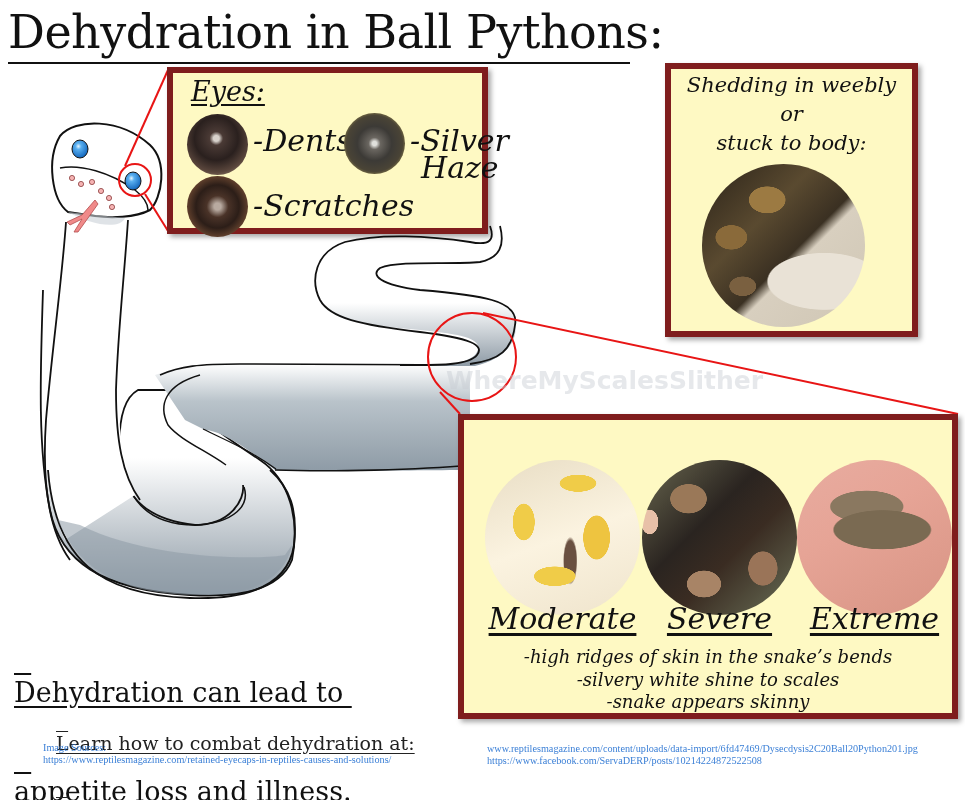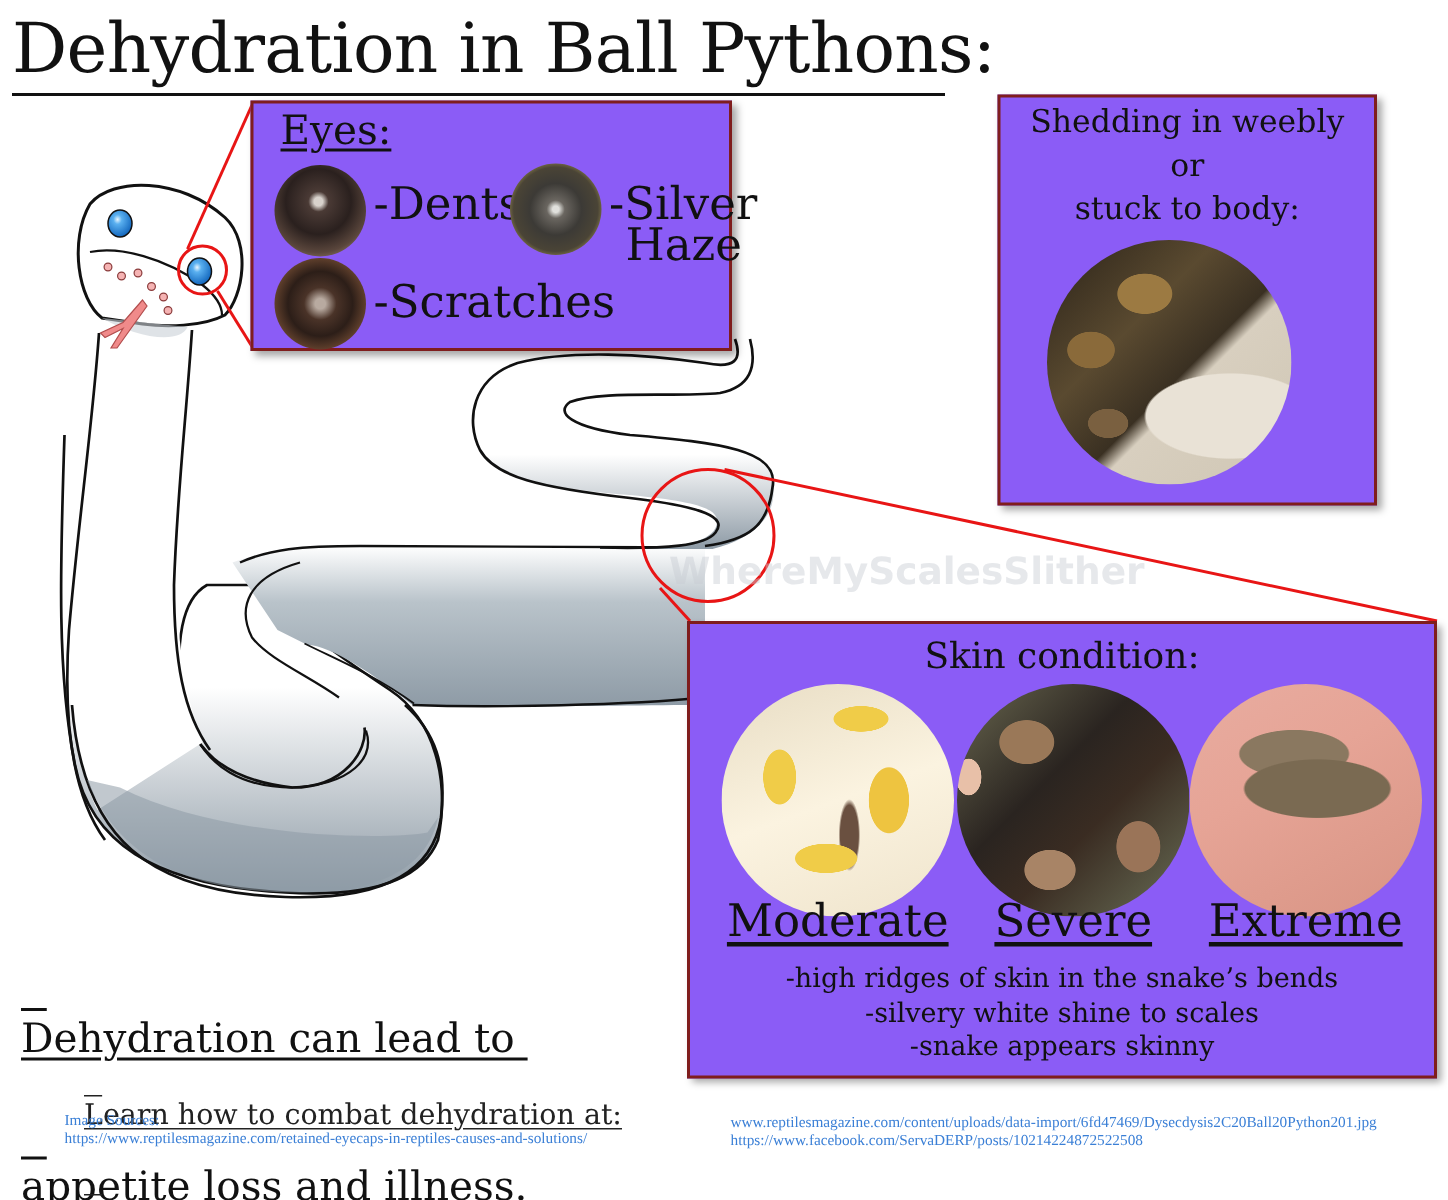--- a/index.html
+++ b/index.html
@@ -1,21 +1,21 @@
 <!DOCTYPE html>
 <html><head>
   <meta charset="utf-8">
   <style>
     html, body { margin: 0; padding: 0; background: #ffffff; }
     body { width: 965px; height: 800px; position: relative; overflow: hidden; font-family: "DejaVu Serif", "Liberation Serif", serif; color: #111; }
     .abs { position: absolute; }
     .title { left: 8px; top: 4px; font-size: 46px; line-height: 56px; letter-spacing: -0.5px; white-space: nowrap; }
     .title-rule { left: 8px; top: 62px; width: 622px; height: 2px; background: #111; }
     svg.art { position: absolute; left: 0; top: 0; }
-    .box { position: absolute; background: #8b5cf6; border: 2px solid #7f1d1d; box-shadow: 3px 3px 5px rgba(0,0,0,0.35); box-sizing: border-box; }
+    .box { position: absolute; background: #fef9c3; border: 6px solid #7f1d1d; box-shadow: 3px 3px 5px rgba(0,0,0,0.35); box-sizing: border-box; font-style: italic; }
     .eyes-box { left: 167px; top: 67px; width: 321px; height: 167px; }
     .eyes-title { left: 18px; top: 2px; font-size: 27px; line-height: 34px; text-decoration: underline; text-underline-offset: 3px; }
     .eye-pic { position: absolute; width: 61px; height: 61px; border-radius: 50%; }
     .eye-label { position: absolute; font-size: 30px; line-height: 28px; white-space: nowrap; }
     .shed-box { left: 665px; top: 63px; width: 253px; height: 274px; }
     .shed-title { position: absolute; left: 0; top: 2px; width: 100%; text-align: center; font-size: 21px; line-height: 29px; }
     .shed-pic { position: absolute; left: 31px; top: 95px; width: 163px; height: 163px; border-radius: 50%; overflow: hidden; }
     .skin-box { left: 458px; top: 414px; width: 500px; height: 305px; }
     .skin-title { position: absolute; left: 0; top: 6px; width: 100%; text-align: center; font-size: 24px; line-height: 30px; }
     .skin-pic { position: absolute; top: 40px; width: 155px; height: 155px; border-radius: 50%; overflow: hidden; }
@@ -125,21 +125,20 @@
   </div>
   <div class="shed-pic" style="background:
          radial-gradient(ellipse 30px 22px at 40% 22%, #9c7a42 0 60%, transparent 62%),
          radial-gradient(ellipse 26px 20px at 18% 45%, #8a6a3a 0 60%, transparent 62%),
          radial-gradient(ellipse 22px 16px at 25% 75%, #7a6040 0 60%, transparent 62%),
          radial-gradient(ellipse 80px 40px at 75% 72%, #e9e2d6 0 70%, transparent 72%),
          linear-gradient(135deg, #2a2218 0%, #5a4a30 35%, #3a3022 55%, #d8cfbf 60%, #cfc6b4 100%);"></div>
 </div>
 
 <div class="box skin-box">
-  <div class="skin-title">Skin condition:</div>
 
   <div class="skin-pic" style="left:21px; background:
          radial-gradient(ellipse 18px 30px at 25% 40%, #f0cc48 0 60%, transparent 62%),
          radial-gradient(ellipse 30px 14px at 60% 15%, #f0cc48 0 60%, transparent 62%),
          radial-gradient(ellipse 22px 36px at 72% 50%, #eec440 0 60%, transparent 62%),
          radial-gradient(ellipse 34px 16px at 45% 75%, #f0cc48 0 60%, transparent 62%),
          radial-gradient(ellipse 12px 40px at 55% 65%, #6a5040 0 50%, transparent 60%),
          linear-gradient(160deg, #e8ddc4 0%, #fbf3e0 50%, #efe4cc 100%);"></div>
   <div class="skin-label" style="left:21px; width:155px;">Moderate</div>
 

